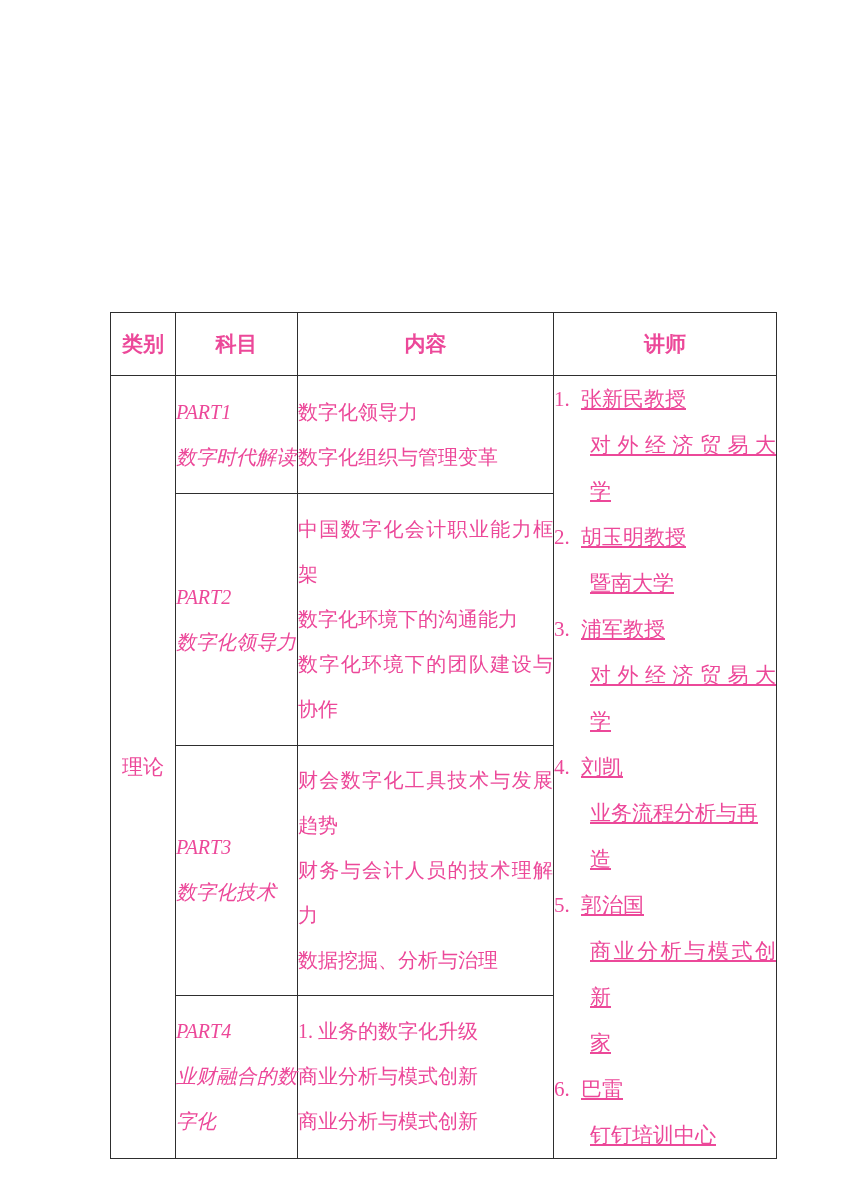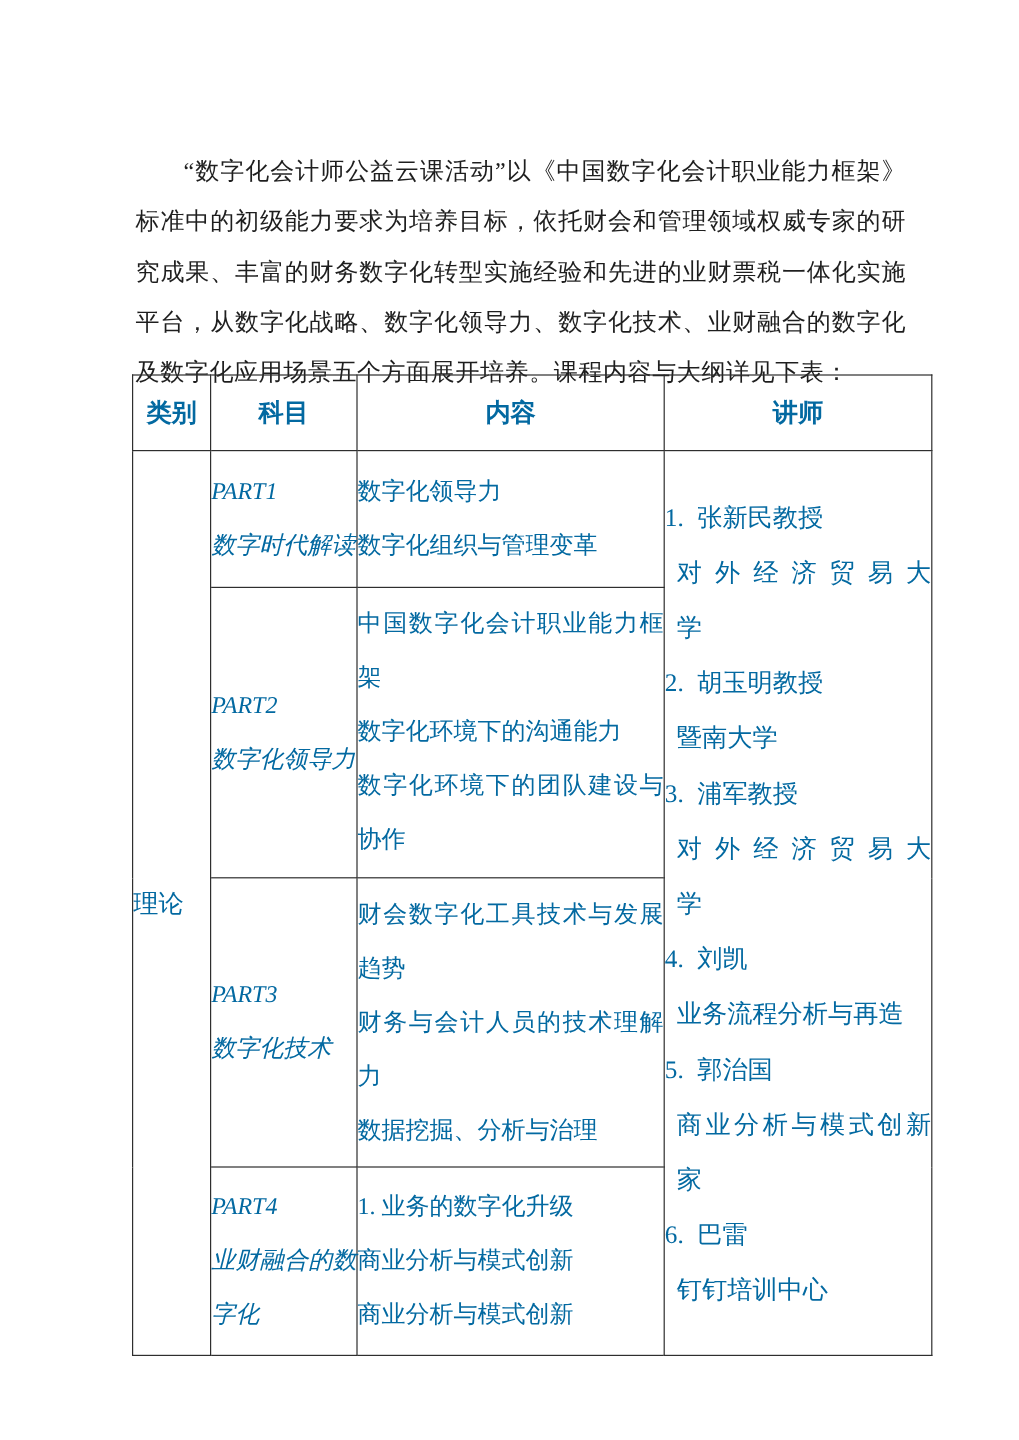--- a/index.html
+++ b/index.html
@@ -28,41 +28,41 @@
     letter-spacing: 0.5px;
   }
   table.course {
     position: absolute;
     left: 110px;
     top: 312px;
     width: 666px;
     border-collapse: collapse;
     table-layout: fixed;
     font-size: 20px;
-    color: #0369a1;
+    color: #ec4899;
   }
   table.course th,
   table.course td {
     border: 1.5px solid #2e2e2e;
     padding: 0;
     font-weight: normal;
   }
   table.course thead th {
     height: 62px;
     font-size: 21px;
     font-weight: bold;
     text-align: center;
     vertical-align: middle;
   }
   tr.r1 .cell-h { height: 113px; }
   tr.r2 .cell-h { height: 241px; }
   tr.r3 .cell-h { height: 240px; }
   tr.r4 .cell-h { height: 156px; }
   td.cat {
-    text-align: left;
+    text-align: center;
     vertical-align: middle;
     font-size: 21px;
   }
   td.subj {
     vertical-align: middle;
     padding: 0 4px 0 14px;
     text-align: justify;
     line-height: 45px;
     font-style: italic;
   }
@@ -70,37 +70,37 @@
     vertical-align: middle;
     padding: 0 4px 0 10px;
     text-align: justify;
     line-height: 45px;
   }
   td.lect {
     vertical-align: middle;
     padding: 0 6px 0 12px;
     line-height: 46px;
     font-size: 21px;
+    text-decoration: underline;
   }
-  .lline.aff { margin-left: 10px; }
+  .lline.aff { margin-left: 36px; }
   .lline.spread {
     text-align: justify;
     text-align-last: justify;
   }
   .num {
     display: inline-block;
     width: 27px;
   }
 </style>
 </head>
 <body>
 
 <div class="page">
 
-  <p class="intro">“数字化会计师公益云课活动”以《中国数字化会计职业能力框架》标准中的初级能力要求为培养目标，依托财会和管理领域权威专家的研究成果、丰富的财务数字化转型实施经验和先进的业财票税一体化实施平台，从数字化战略、数字化领导力、数字化技术、业财融合的数字化及数字化应用场景五个方面展开培养。课程内容与大纲详见下表：</p>
 
   <table class="course">
     <colgroup>
       <col style="width:65px">
       <col style="width:122px">
       <col style="width:256px">
       <col style="width:223px">
     </colgroup>
     <thead>
       <tr>

